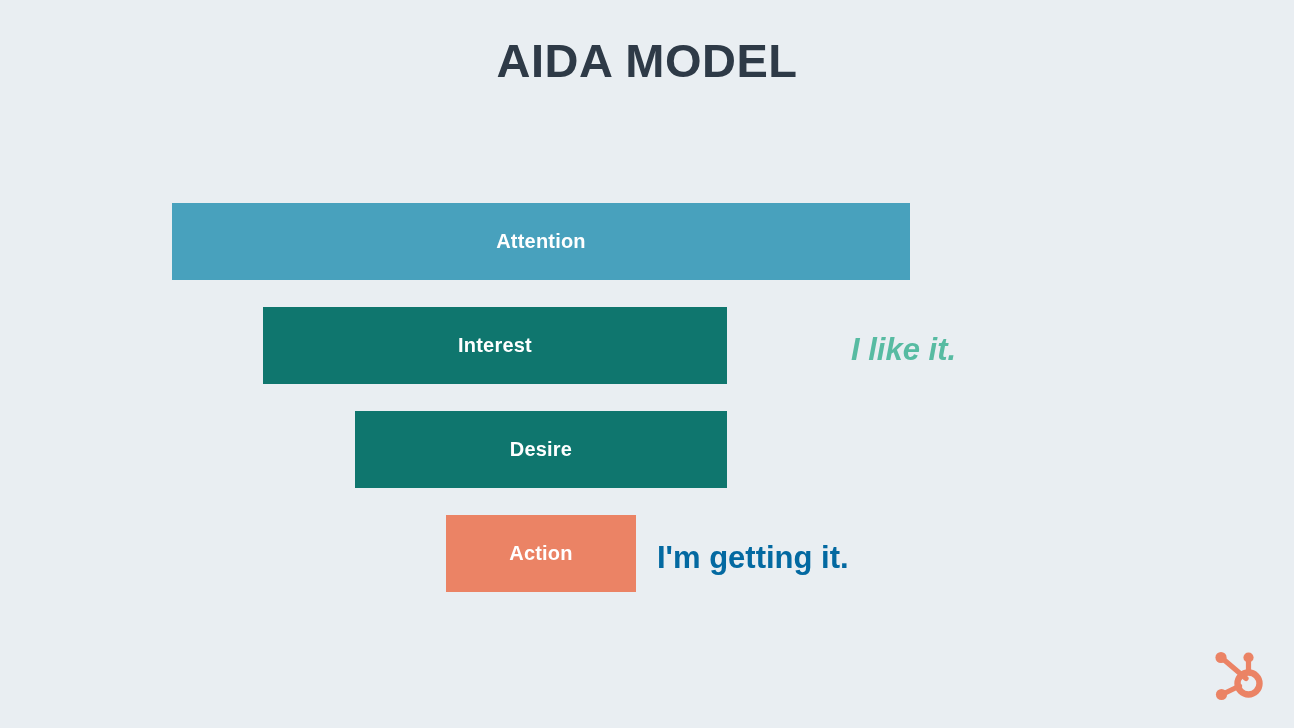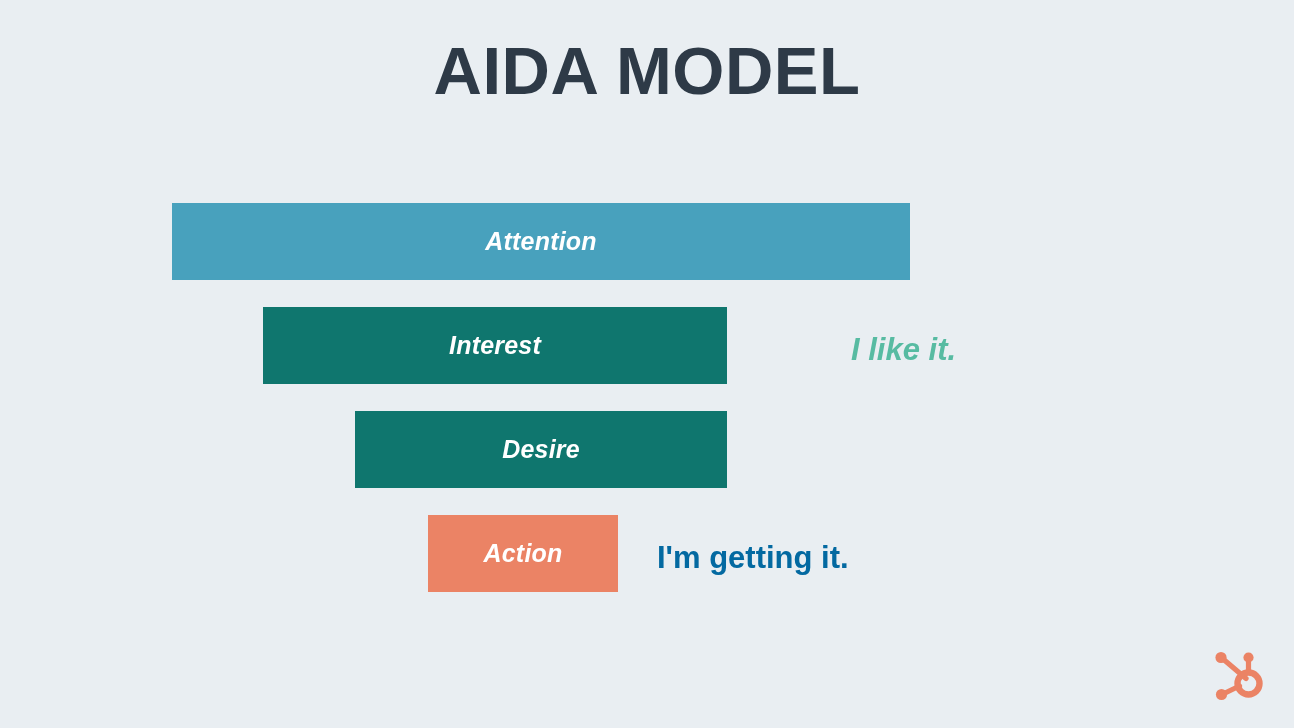--- a/index.html
+++ b/index.html
@@ -21,21 +21,21 @@
     background: #e9eef2;
   }
 
   
   #page-title {
     position: absolute;
     left: 0;
     top: 36px;
     width: 1294px;
     text-align: center;
-    font-size: 67px;
+    font-size: 47px;
     font-weight: 700;
     letter-spacing: 0.5px;
     color: #2e3a47;
     line-height: 1.05;
     white-space: nowrap;
     user-select: none;
   }
 
   
   #funnel {
@@ -55,27 +55,26 @@
   .bar {
     position: absolute;
     top: 0;
     height: 77px;
     display: flex;
     align-items: center;
     justify-content: center;
     box-sizing: border-box;
   }
   .bar-label {
-    font-size: 25px;
+    font-size: 20px;
     font-weight: 700;
     color: #ffffff;
     letter-spacing: 0.2px;
     white-space: nowrap;
     user-select: none;
-    font-style: italic;
   }
   .side-label {
     position: absolute;
     top: 0;
     height: 77px;
     display: flex;
     align-items: center;
     font-size: 31px;
     font-weight: 700;
     white-space: nowrap;
@@ -116,21 +115,21 @@
           <span class="bar-label">Interest</span>
         </div>
         <div class="side-label" style="left: 851px; color: rgb(87, 187, 162); font-style: italic;">I like it.</div>
       </div>
       <div class="funnel-row">
         <div class="bar" style="left: 355px; width: 372px; background: #0f766e;">
           <span class="bar-label">Desire</span>
         </div>
       </div>
       <div class="funnel-row">
-        <div class="bar" style="left: 428px; width: 190px; background: rgb(235, 131, 101);">
+        <div class="bar" style="left: 446px; width: 190px; background: rgb(235, 131, 101);">
           <span class="bar-label">Action</span>
         </div>
         <div class="side-label" style="left: 657px; color: #0369a1;">I'm getting it.</div>
       </div>
     </div>
 
   <div id="brand-logo">
     <svg viewBox="0 0 62 62" xmlns="http://www.w3.org/2000/svg" aria-hidden="true">
       <g fill="none" stroke="#eb8365" stroke-width="5.2" stroke-linecap="round">
         <line x1="14.5" y1="13.5" x2="38" y2="33.5"></line>

